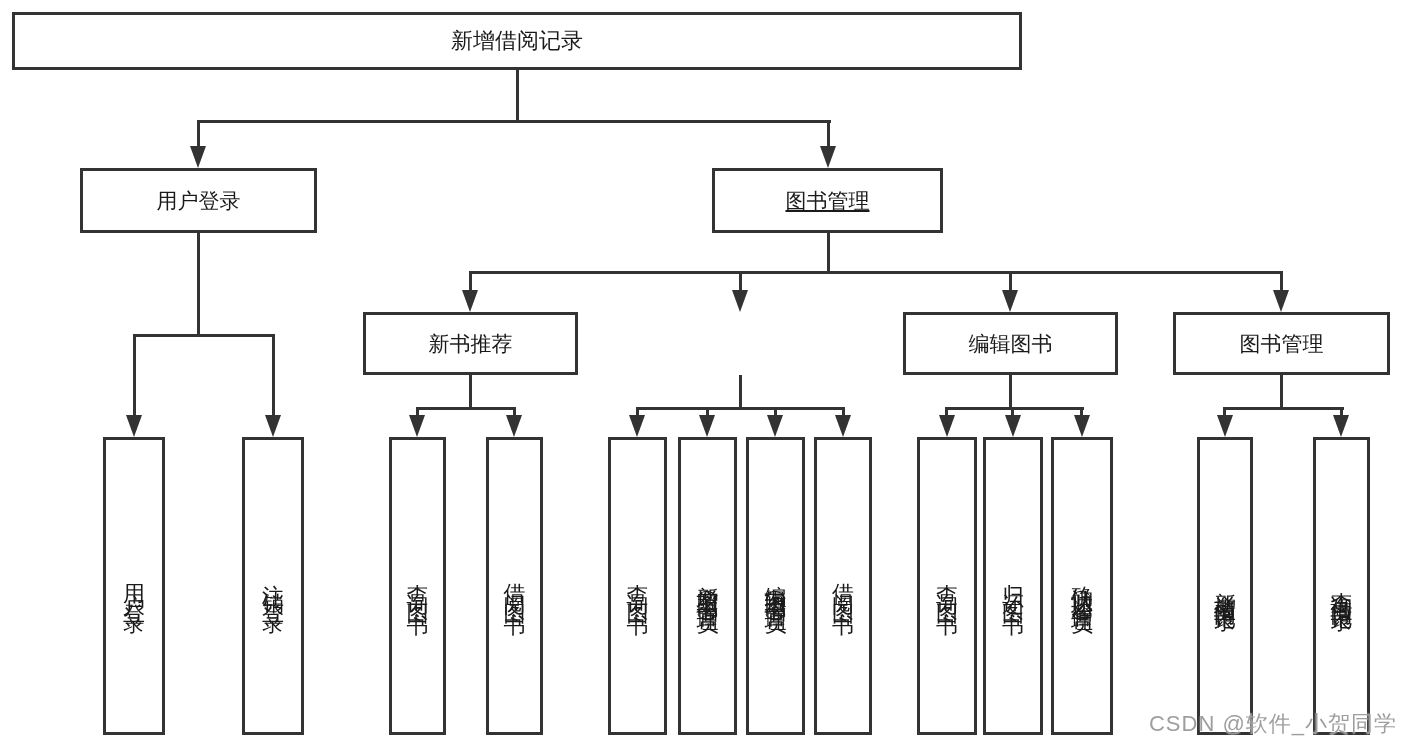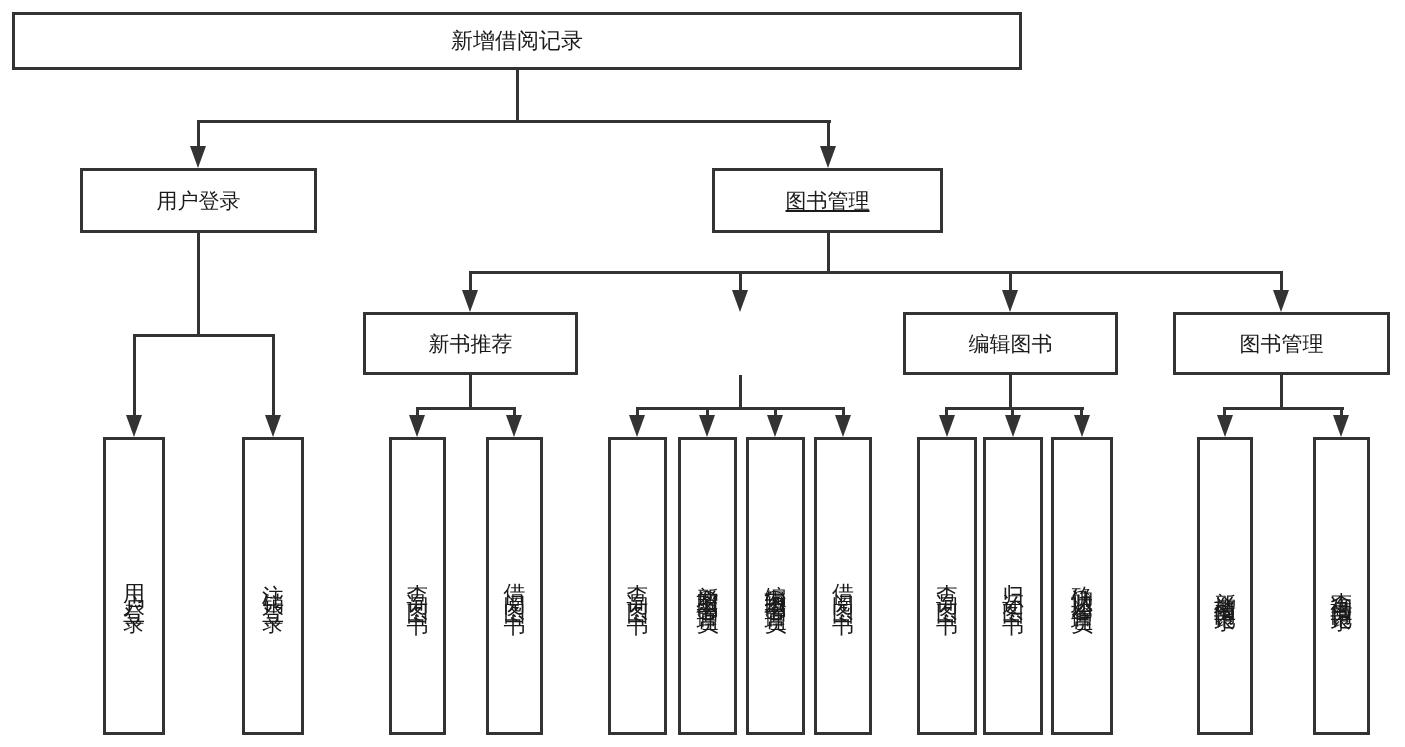--- a/index.html
+++ b/index.html
@@ -150,14 +150,15 @@
   <div class="box vbox tight" style="left:746px; top:437px; width:59px; height:298px;">编辑图书（管理员）</div>
   <div class="box vbox" style="left:814px; top:437px; width:58px; height:298px;">借阅图书</div>
 
   <div class="box vbox" style="left:917px; top:437px; width:60px; height:298px;">查询图书</div>
   <div class="box vbox" style="left:983px; top:437px; width:60px; height:298px;">归还图书</div>
   <div class="box vbox tight" style="left:1051px; top:437px; width:62px; height:298px;">确认归还（管理员）</div>
 
   <div class="box vbox tight" style="left:1197px; top:437px; width:56px; height:298px;">新增借阅记录</div>
   <div class="box vbox tight" style="left:1313px; top:437px; width:57px; height:298px;">查询借阅记录</div>
 
+  <div class="watermark">CSDN @软件_小贺同学</div>
 
 </div>
 
 </body></html>

